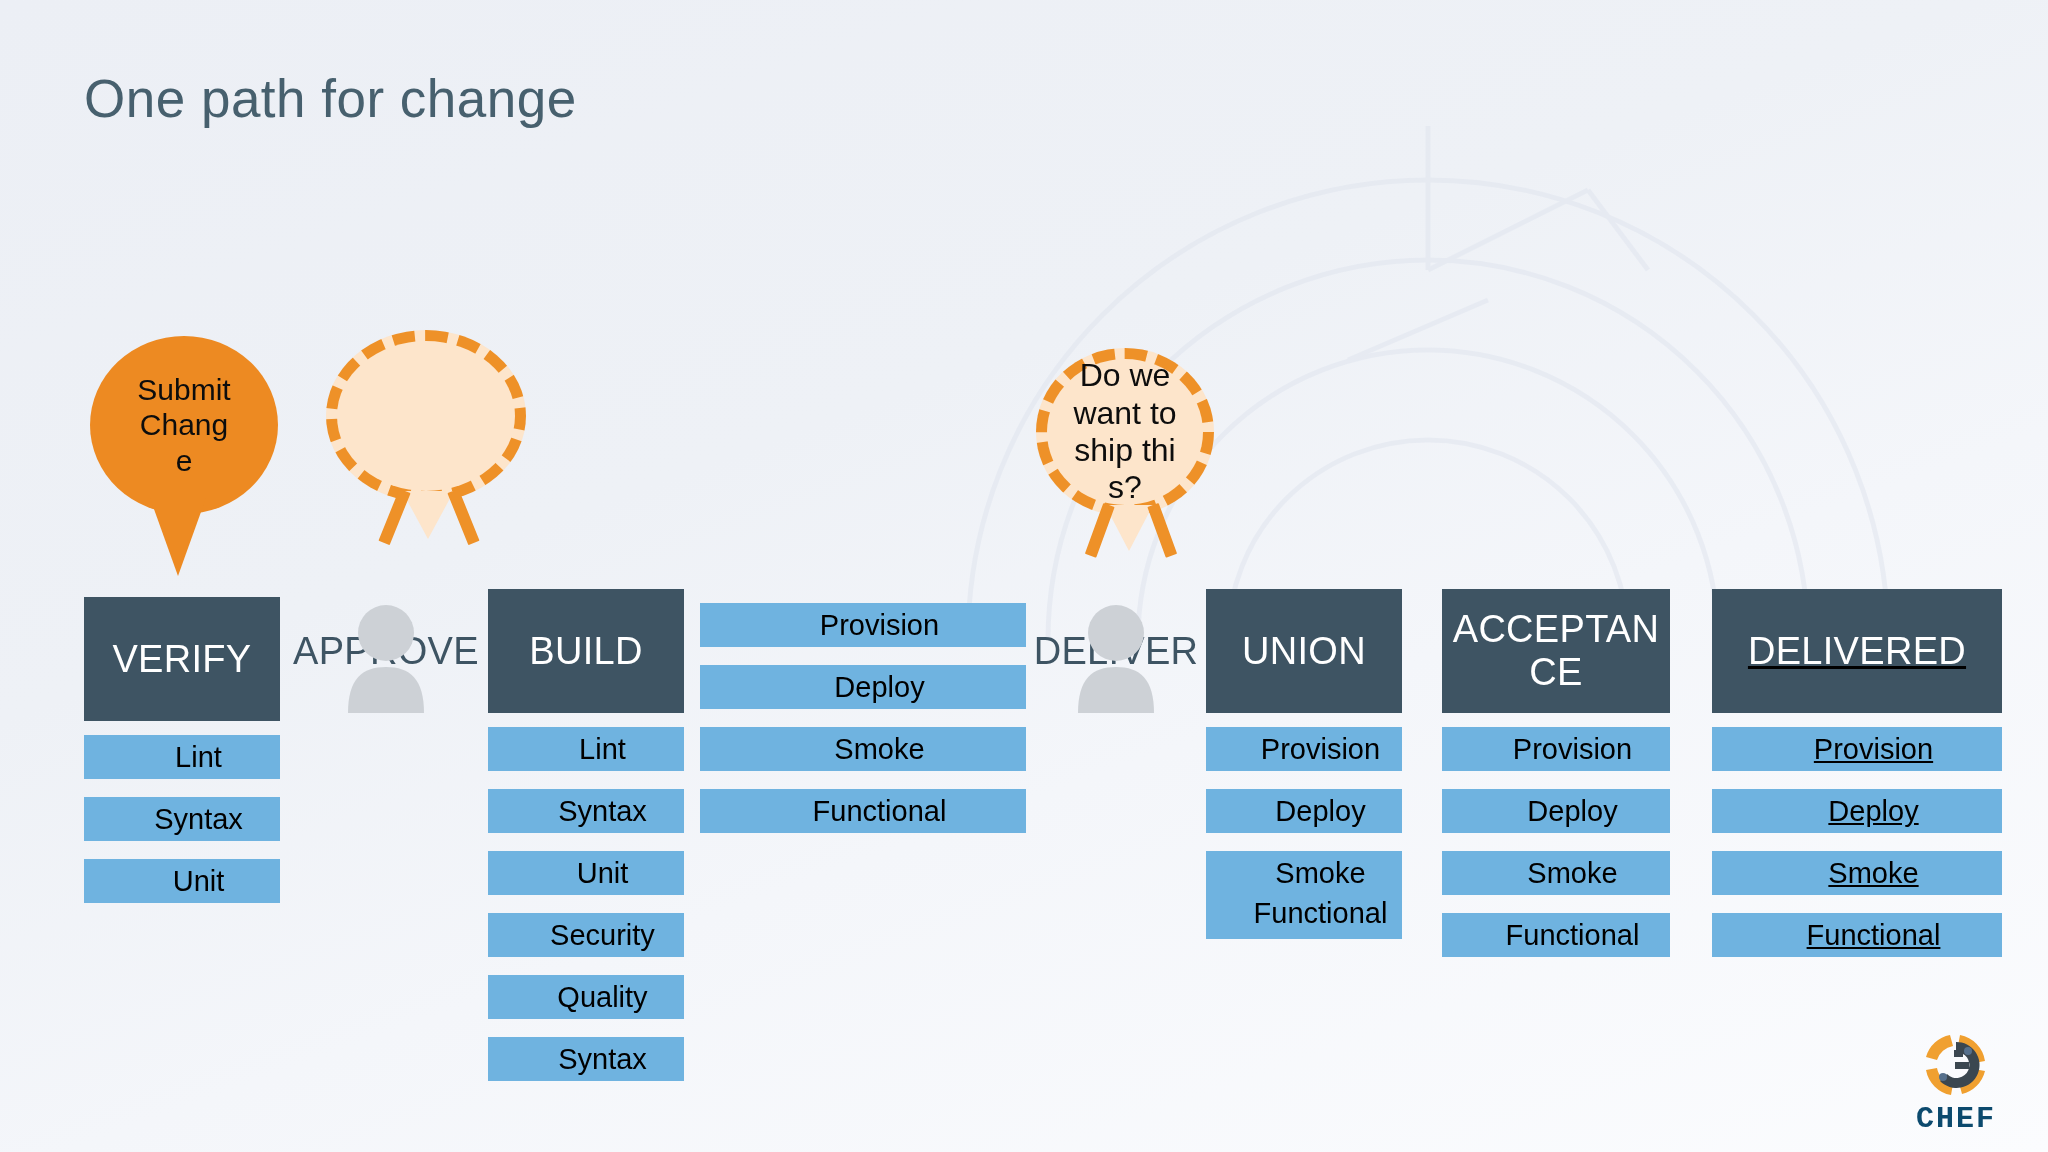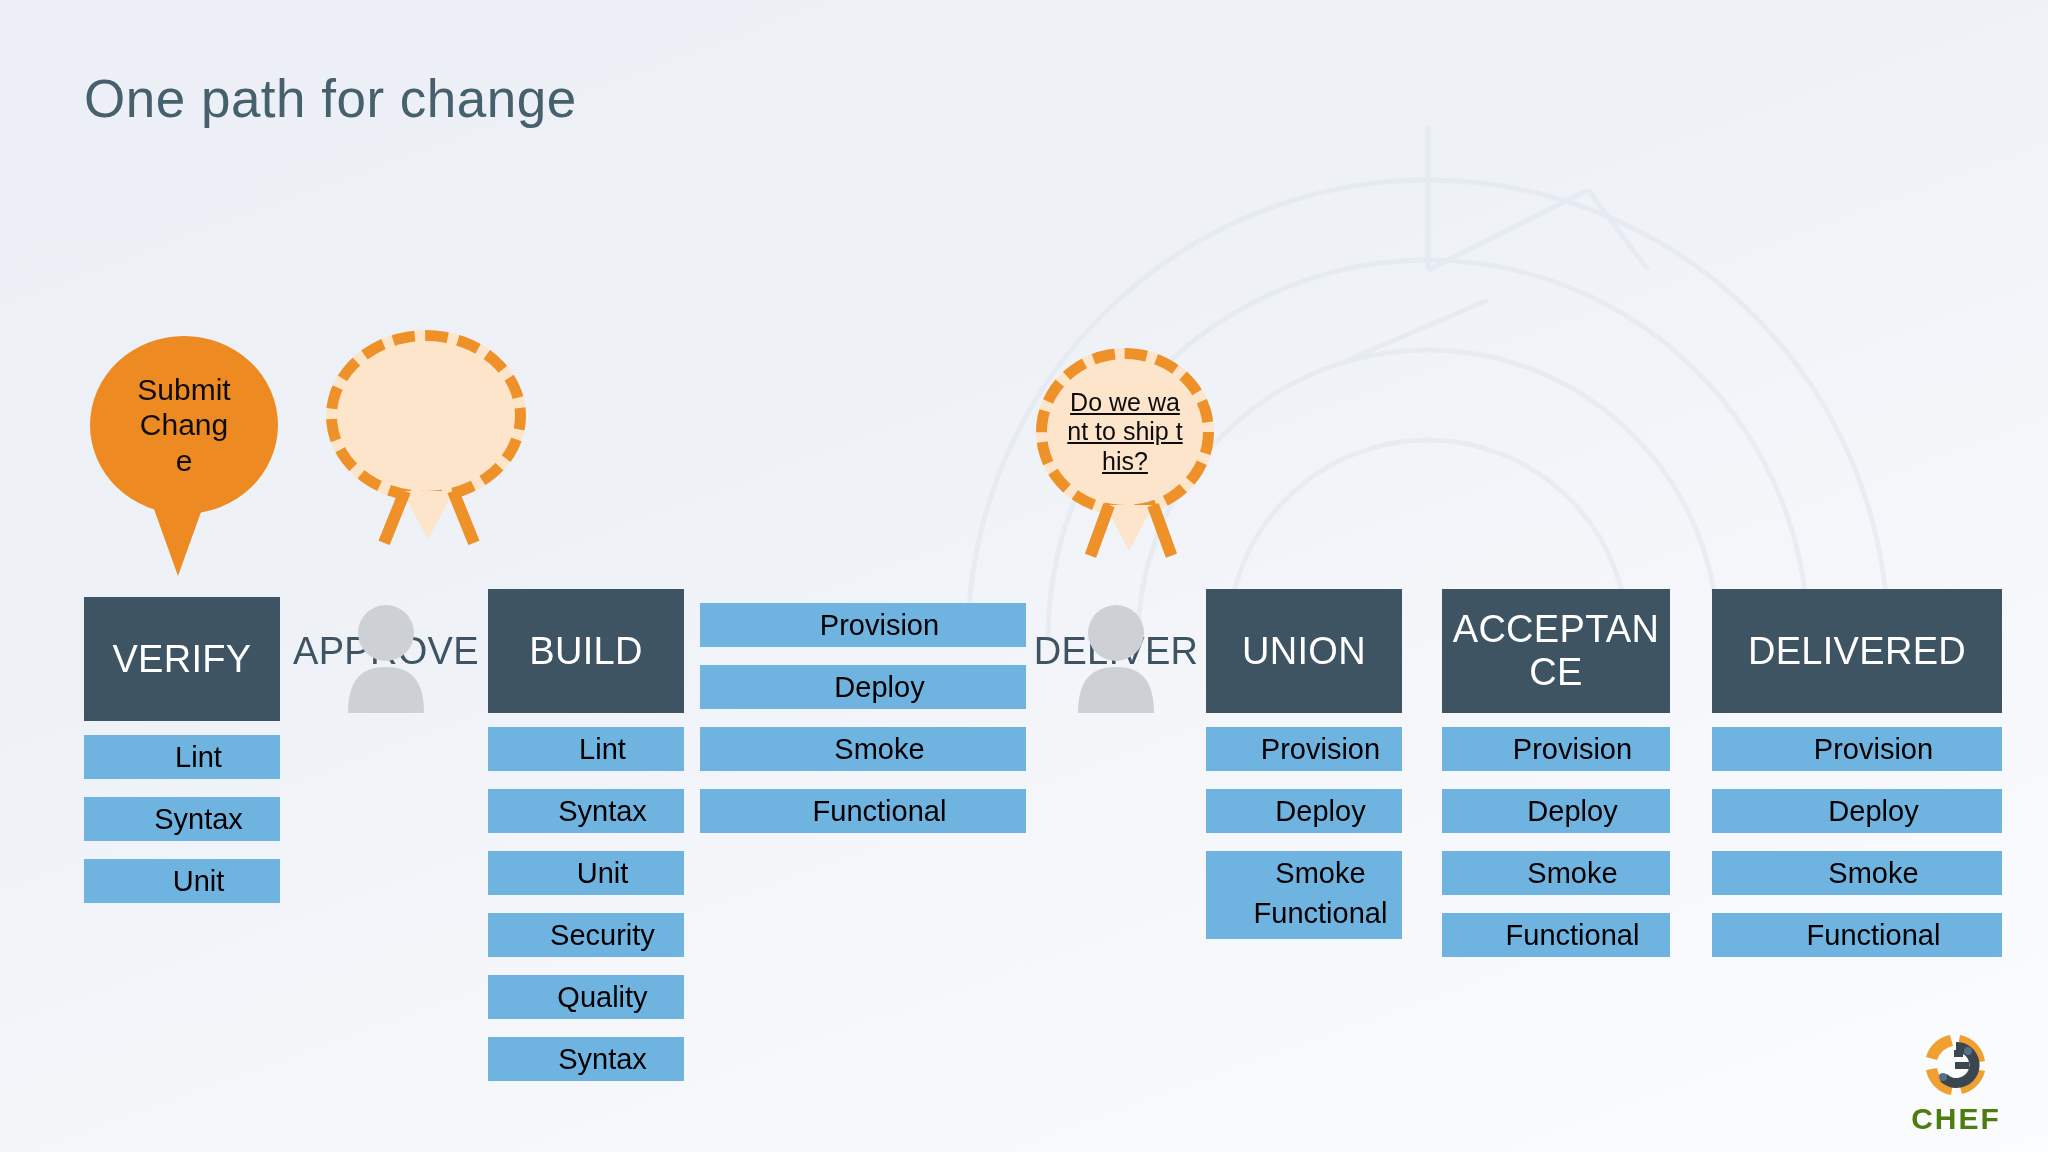--- a/index.html
+++ b/index.html
@@ -127,22 +127,21 @@
     border-radius: 1px;
   }
 
   #bubble-ship {
     left: 1036px;
     top: 348px;
   }
   #bubble-ship .bubble-body {
     width: 178px;
     height: 168px;
-    font-size: 25px;
-    text-decoration: underline;
+    font-size: 32px;
   }
   #bubble-ship .bubble-text { width: 122px; }
   #bubble-ship .tail-fill {
     position: absolute;
     left: 58px;
     top: 146px;
     width: 0; height: 0;
     border-left: 24px solid transparent;
     border-right: 24px solid transparent;
     border-top: 46px solid #FDE5CB;
@@ -249,23 +248,24 @@
     right: 36px;
     bottom: 14px;
     width: 112px;
     height: 112px;
     text-align: center;
   }
   #chef-logo-mark { display: block; }
   #chef-logo-word {
     font-size: 30px;
     font-weight: 700;
-    color: #4d7c0f;
+    color: #0c4a6e;
     letter-spacing: 2px;
     margin-top: -2px;
+    font-family: Liberation Mono, monospace;
   }
 </style>
 </head>
 <body>
 
 <svg id="watermark" viewBox="0 0 1000 760" fill="none">
   <g stroke="#dfe4ee" stroke-width="5" fill="none">
     <path d="M40 700 A460 460 0 0 1 960 700"></path>
     <path d="M120 700 A380 380 0 0 1 880 700"></path>
     <path d="M210 700 A290 290 0 0 1 790 700"></path>
@@ -370,21 +370,21 @@
       <div class="stage-header">
         <span class="hdr-text">ACCEPTANCE</span>
       </div>
       <div class="stage-items">
         <div class="stage-item">Provision</div>
         <div class="stage-item">Deploy</div>
         <div class="stage-item">Smoke</div>
         <div class="stage-item">Functional</div>
       </div>
     </div>
-    <div class="stage phase" style="left: 1712px; width: 290px;">
+    <div class="stage phase" style="left: 1712px; width: 290px; text-decoration: underline;">
       <div class="stage-header">
         <span class="hdr-text">DELIVERED</span>
       </div>
       <div class="stage-items">
         <div class="stage-item">Provision</div>
         <div class="stage-item">Deploy</div>
         <div class="stage-item">Smoke</div>
         <div class="stage-item">Functional</div>
       </div>
     </div>

